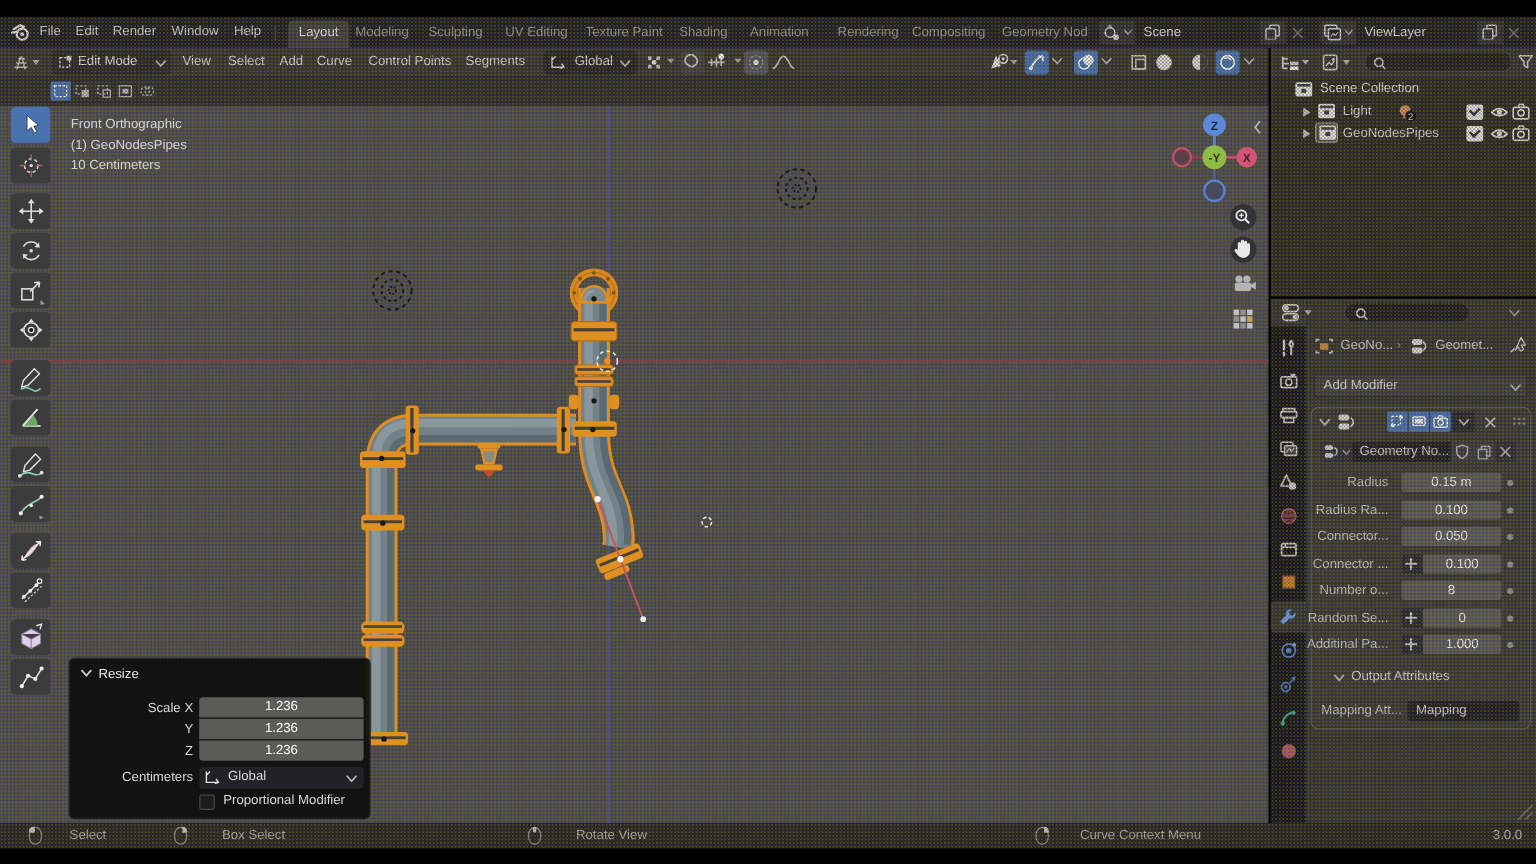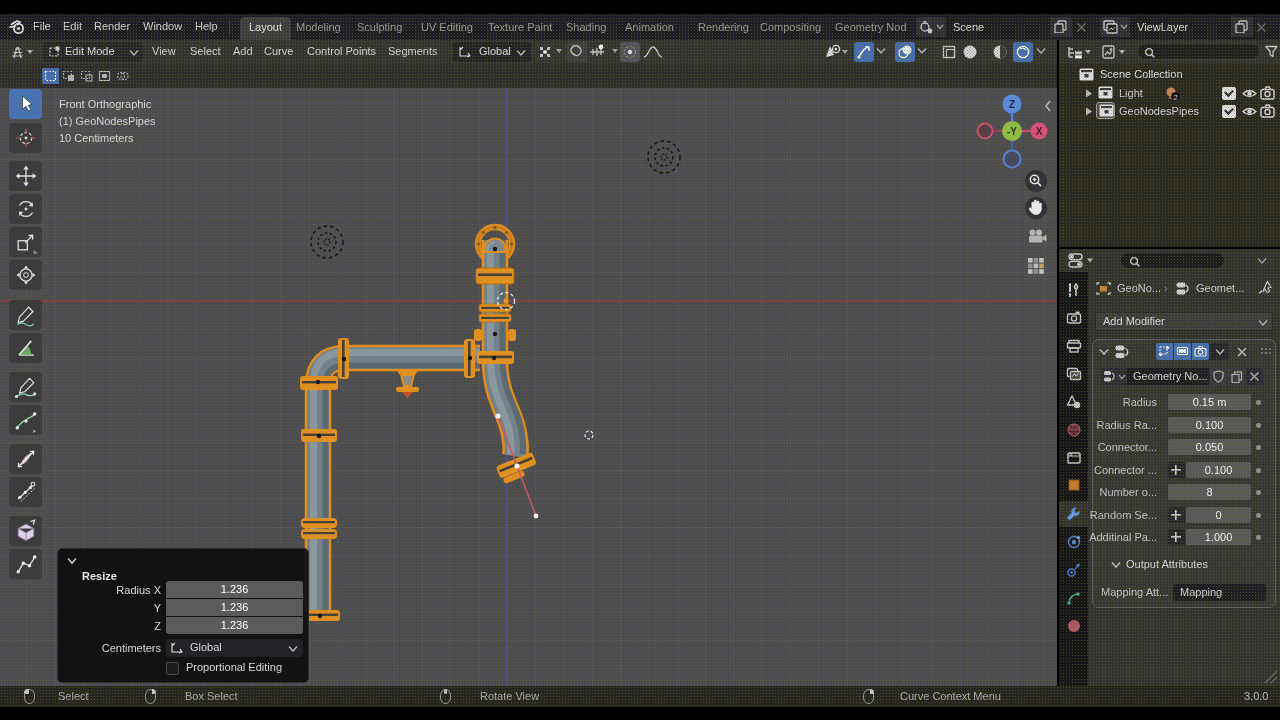--- a/index.html
+++ b/index.html
@@ -546,39 +546,39 @@
           <rect x="58.6" y="181.2" width="4.6" height="4.6" fill="#8f8f8f"></rect>
           <rect x="64.2" y="181.2" width="4.6" height="4.6"></rect>
       </g>
       <path d="M76,94 l-4,5 l4,5" stroke="#b9b9b9" stroke-width="1.4" fill="none" transform="translate(-1,-81)"></path>
     </svg>
 
     <div class="abs" style="left:57px;top:460px;width:252px;height:135px;background:rgba(14,14,14,0.93);border:1px solid #2e2e2e;border-radius:5px;z-index:5;color:#d9d9d9;font-size:11px">
       <svg class="abs" style="left:9px;top:8px" width="10" height="8" viewBox="0 0 10 8">
           <path d="M1,1.5 L5,6 L9,1.5" stroke="#ccc" stroke-width="1.5" fill="none"></path>
         </svg>
-      <span class="abs" style="left:24px;top:21px;color:#e6e6e6;font-weight:bold">Resize</span>
-      <span class="abs" style="right:147px;top:35px">Radius X</span>
+      <span class="abs" style="left:24px;top:7px;color:#e6e6e6;font-weight:normal">Resize</span>
+      <span class="abs" style="right:147px;top:35px">Scale X</span>
       <span class="abs" style="right:147px;top:53px">Y</span>
       <span class="abs" style="right:147px;top:71px">Z</span>
       <span class="abs" style="right:147px;top:93px">Centimeters</span>
       <div class="fld abs" style="left:108px;top:32px;width:137px;height:17px;line-height:17px;border-radius:3px 3px 0 0">1.236</div>
       <div class="fld abs" style="left:108px;top:50px;width:137px;height:17px;line-height:17px;border-radius:0">1.236</div>
       <div class="fld abs" style="left:108px;top:68px;width:137px;height:17px;line-height:17px;border-radius:0 0 3px 3px">1.236</div>
       <div class="abs" style="left:108px;top:90px;width:137px;height:18px;background:#222226;border-radius:3px">
         <svg class="abs" style="left:4px;top:2px" width="14" height="14" viewBox="0 0 14 14">
           <path d="M2,2 L2,11 L11,11 M2,5 L5,2 M10,8 L12,11 L9,12" stroke="#ddd" stroke-width="1.2" fill="none"></path>
         </svg>
         <span class="abs" style="left:24px;top:2px">Global</span>
         <svg class="abs" style="left:122px;top:6px" width="10" height="8" viewBox="0 0 10 8">
             <path d="M1,1.5 L5,6 L9,1.5" stroke="#bbb" stroke-width="1.4" fill="none"></path>
           </svg>
       </div>
       <div class="abs" style="left:108px;top:113px;width:13px;height:13px;background:#1c1c1f;border:1px solid #4a4a4e;border-radius:2px"></div>
-      <span class="abs" style="left:128px;top:112px">Proportional Editing</span>
+      <span class="abs" style="left:128px;top:112px">Proportional Modifier</span>
     </div>
   </div>
 
   <div id="outliner" class="abs dith">
 
     <svg class="abs" style="left:20px;top:28px" width="15" height="13" viewBox="0 0 15 13">
       <rect x="0.5" y="0.5" width="14" height="12" rx="1.5" fill="#e8e8e8"></rect>
       <rect x="2" y="2" width="11" height="2.2" fill="#3a3a3a"></rect>
       <rect x="5.5" y="6" width="4" height="3.4" fill="#3a3a3a"></rect>
     </svg>

